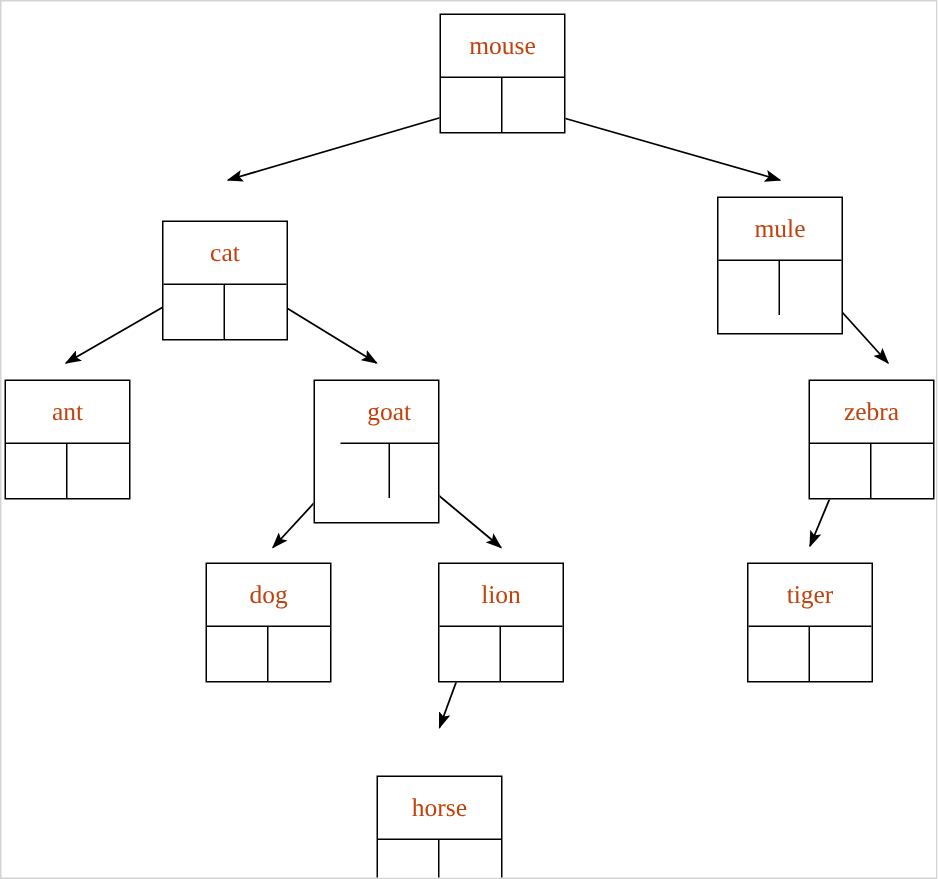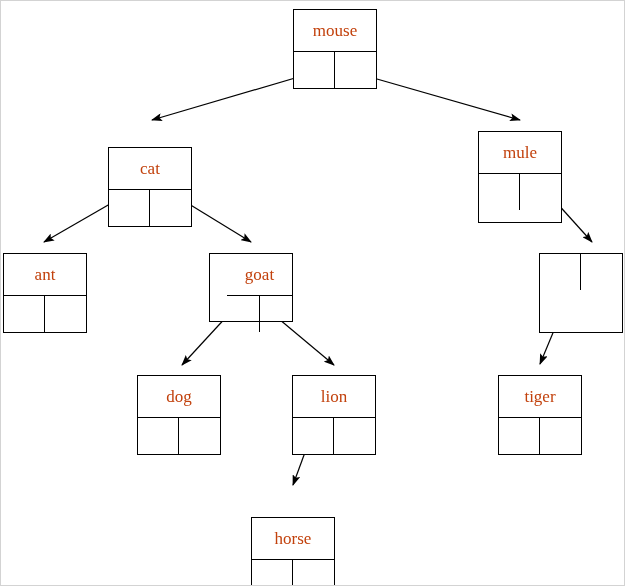--- a/index.html
+++ b/index.html
@@ -103,28 +103,29 @@
           <div class="node-cell right-cell"></div>
         </div>
       </div>
       <div class="tree-node" style="left: 2px; top: 252px; width: 84px; height: 80px;">
         <div class="node-label" style="height: 42px;">ant</div>
         <div class="node-cells" style="height: 36px;">
           <div class="node-cell left-cell"></div>
           <div class="node-cell right-cell"></div>
         </div>
       </div>
-      <div class="tree-node" style="left: 208px; top: 252px; width: 84px; height: 69px; padding-left: 17px;">
+      <div class="tree-node" style="left: 208px; top: 252px; width: 84px; height: 96px; padding-left: 17px;">
         <div class="node-label" style="height: 42px;">goat</div>
         <div class="node-cells" style="height: 36px;">
           <div class="node-cell left-cell"></div>
           <div class="node-cell right-cell"></div>
         </div>
       </div>
       <div class="tree-node" style="left: 538px; top: 252px; width: 84px; height: 80px;">
+        <div class="node-label" style="height: 42px;">zebra</div>
         <div class="node-cells" style="height: 36px;">
           <div class="node-cell left-cell"></div>
           <div class="node-cell right-cell"></div>
         </div>
       </div>
       <div class="tree-node" style="left: 136px; top: 374px; width: 84px; height: 80px;">
         <div class="node-label" style="height: 42px;">dog</div>
         <div class="node-cells" style="height: 36px;">
           <div class="node-cell left-cell"></div>
           <div class="node-cell right-cell"></div>

